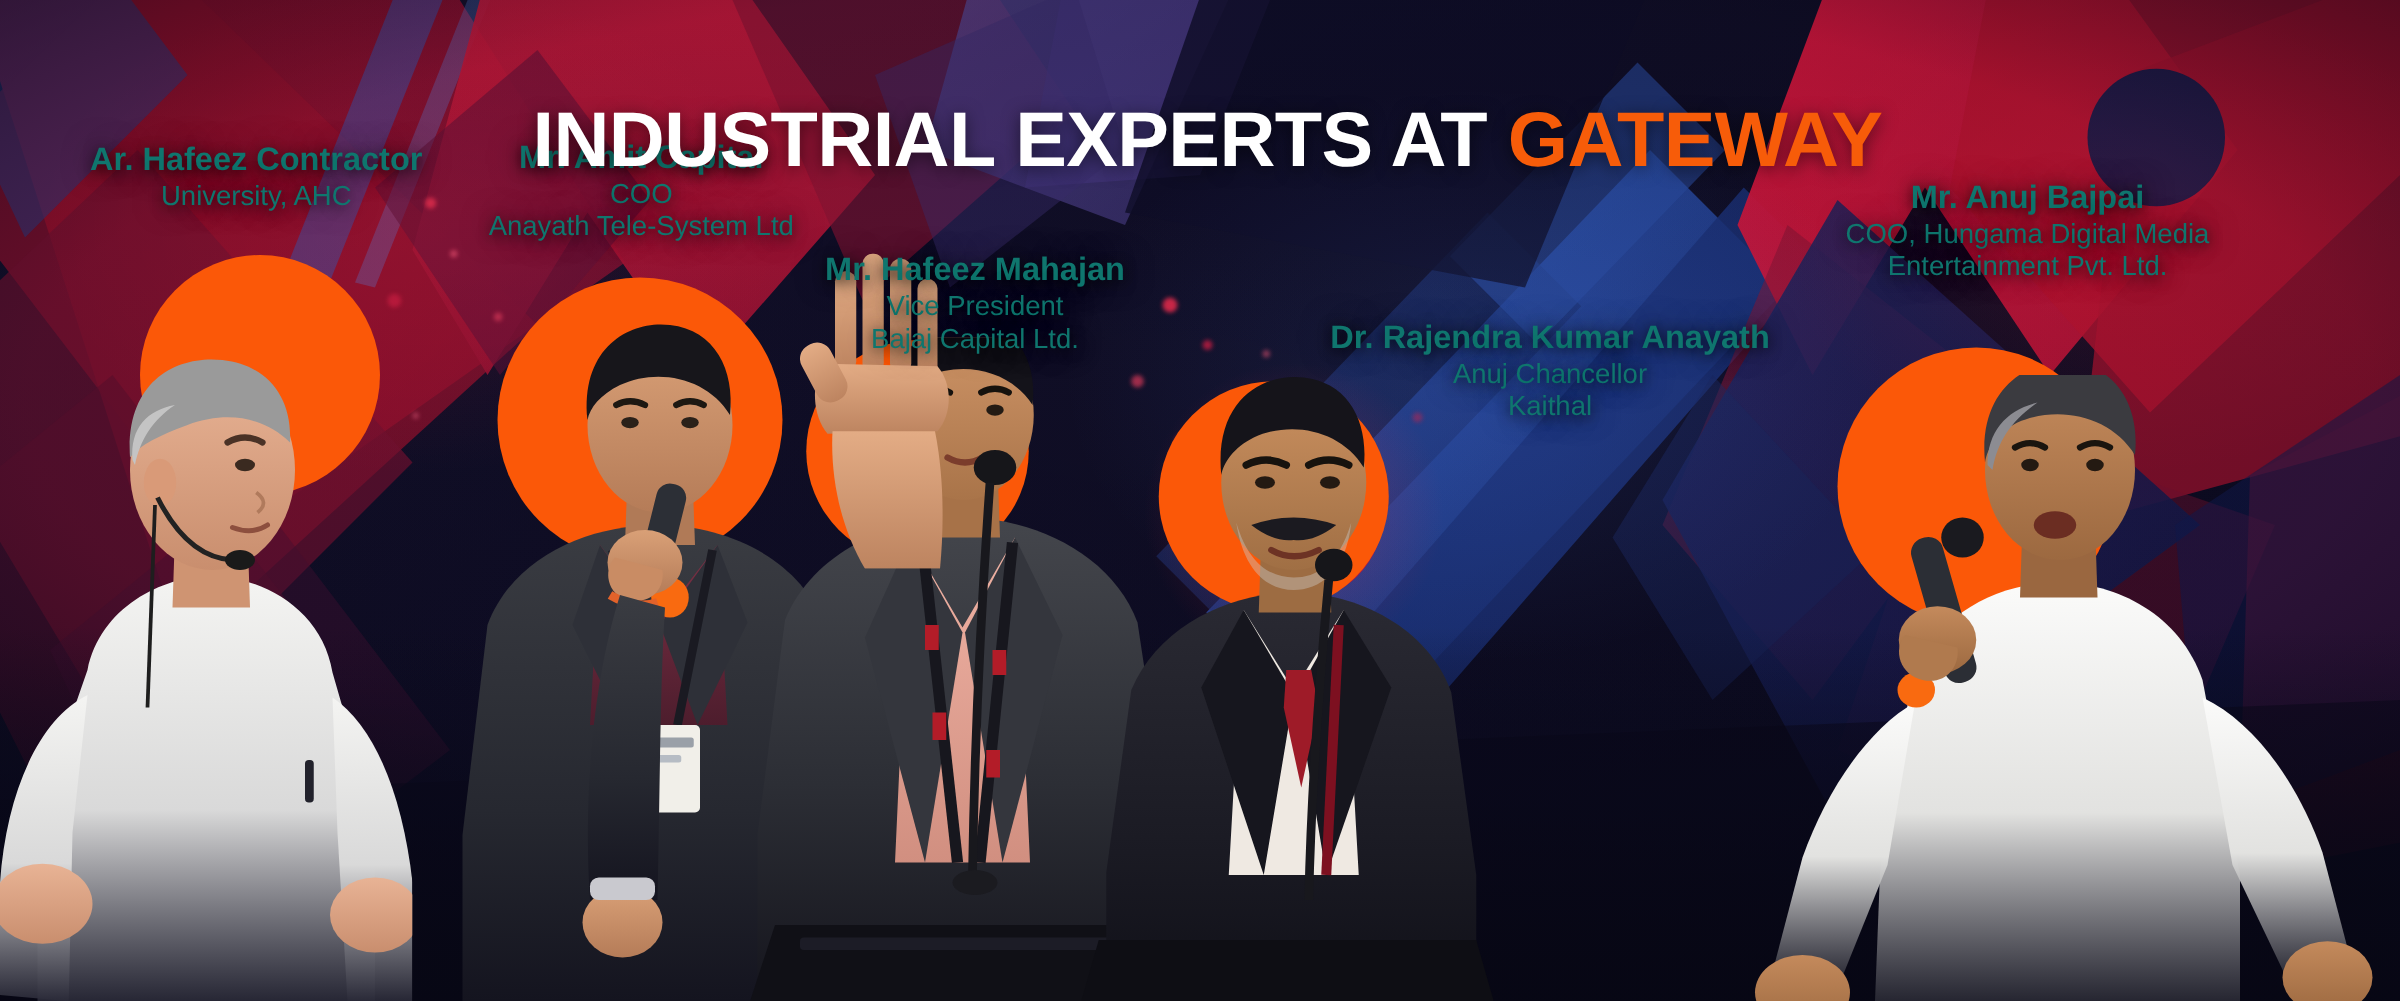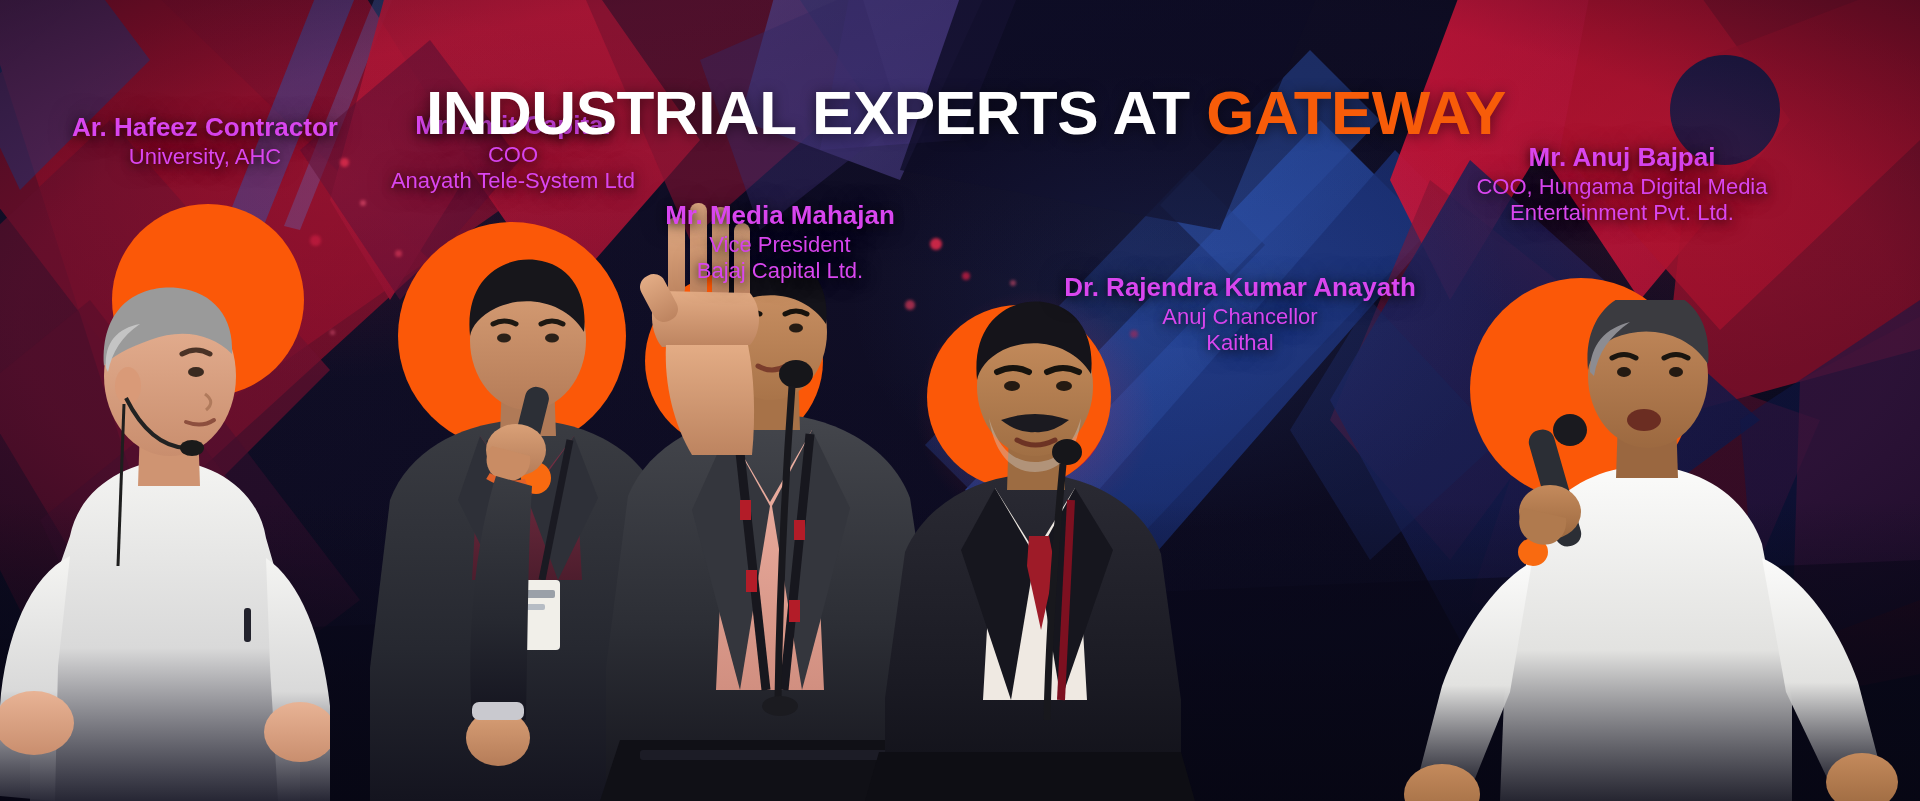--- a/index.html
+++ b/index.html
@@ -61,21 +61,21 @@
     color: #ffffff;
     text-shadow: 0 2px 14px rgba(0,0,0,0.55);
     white-space: nowrap;
     z-index: 40;
     margin-left: 12px;
   }
   .title .accent { color: #f75c09; }
   .speaker-label {
     position: absolute;
     text-align: center;
-    color: #d946ef;
+    color: #0f766e;
     text-shadow: 0 2px 10px rgba(0,0,0,0.75), 0 0 24px rgba(0,0,0,0.5);
     line-height: 1.17;
     z-index: 30;
     white-space: nowrap;
   }
   .speaker-name {
     font-size: 26px;
     font-weight: bold;
     display: block;
     margin-bottom: 2px;
@@ -421,21 +421,21 @@
         <ellipse cx="216" cy="104" rx="17" ry="14" fill="#16161a"></ellipse>
         <path d="M212 116 C206 200 200 300 198 430" stroke="#18181d" stroke-width="7" fill="none"></path>
         <ellipse cx="200" cy="436" rx="18" ry="10" fill="#1b1b20"></ellipse>
       </g>
 
       <path d="M40 470 L340 470 L360 531 L20 531 Z" fill="#101016"></path>
       <rect x="60" y="480" width="260" height="10" rx="3" fill="#1c1c26"></rect>
     </svg>
   </div>
   <div class="speaker-label" style="left:585px; top:200px; width:390px;">
-    <span class="speaker-name">Mr. Media Mahajan</span>
+    <span class="speaker-name">Mr. Hafeez Mahajan</span>
     <span class="speaker-role">Vice President</span>
     <span class="speaker-org">Bajaj Capital Ltd.</span>
   </div>
 
   <div class="disc" style="left:927px; top:305px; width:184px; height:184px;"></div>
   <div class="portrait" style="left:865px; top:300px; width:330px; height:501px;">
     <svg viewBox="0 0 330 501" preserveAspectRatio="xMidYMax meet">
       <defs>
         <linearGradient id="vest4" x1="0" y1="0" x2="0" y2="1">
           <stop offset="0%" stop-color="#2a2a33"></stop>
@@ -477,21 +477,21 @@
       <path d="M124 118 C130 158 150 172 170 172 C190 172 212 158 216 118 C206 152 188 162 170 162 C152 162 134 152 124 118 Z" fill="#c9c4bd" opacity="0.45"></path>
 
       <g>
         <ellipse cx="202" cy="152" rx="15" ry="13" fill="#16161a"></ellipse>
         <path d="M198 164 C190 250 184 330 182 420" stroke="#18181d" stroke-width="7" fill="none"></path>
       </g>
 
       <path d="M14 452 L316 452 L330 501 L0 501 Z" fill="#0e0e14"></path>
     </svg>
   </div>
-  <div class="speaker-label" style="left:1010px; top:272px; width:460px;text-align:center;">
+  <div class="speaker-label" style="left:1010px; top:254px; width:460px;text-align:center;">
     <span class="speaker-name">Dr. Rajendra Kumar Anayath</span>
     <span class="speaker-role">Anuj Chancellor</span>
     <span class="speaker-org">Kaithal</span>
   </div>
 
   <div class="disc" style="left:1470px; top:278px; width:222px; height:222px;"></div>
   <div class="portrait" style="left:1400px; top:300px; width:500px; height:501px;">
     <svg viewBox="0 0 500 501" preserveAspectRatio="xMidYMax meet">
       <defs>
         <linearGradient id="kurta5" x1="0" y1="0" x2="0" y2="1">

